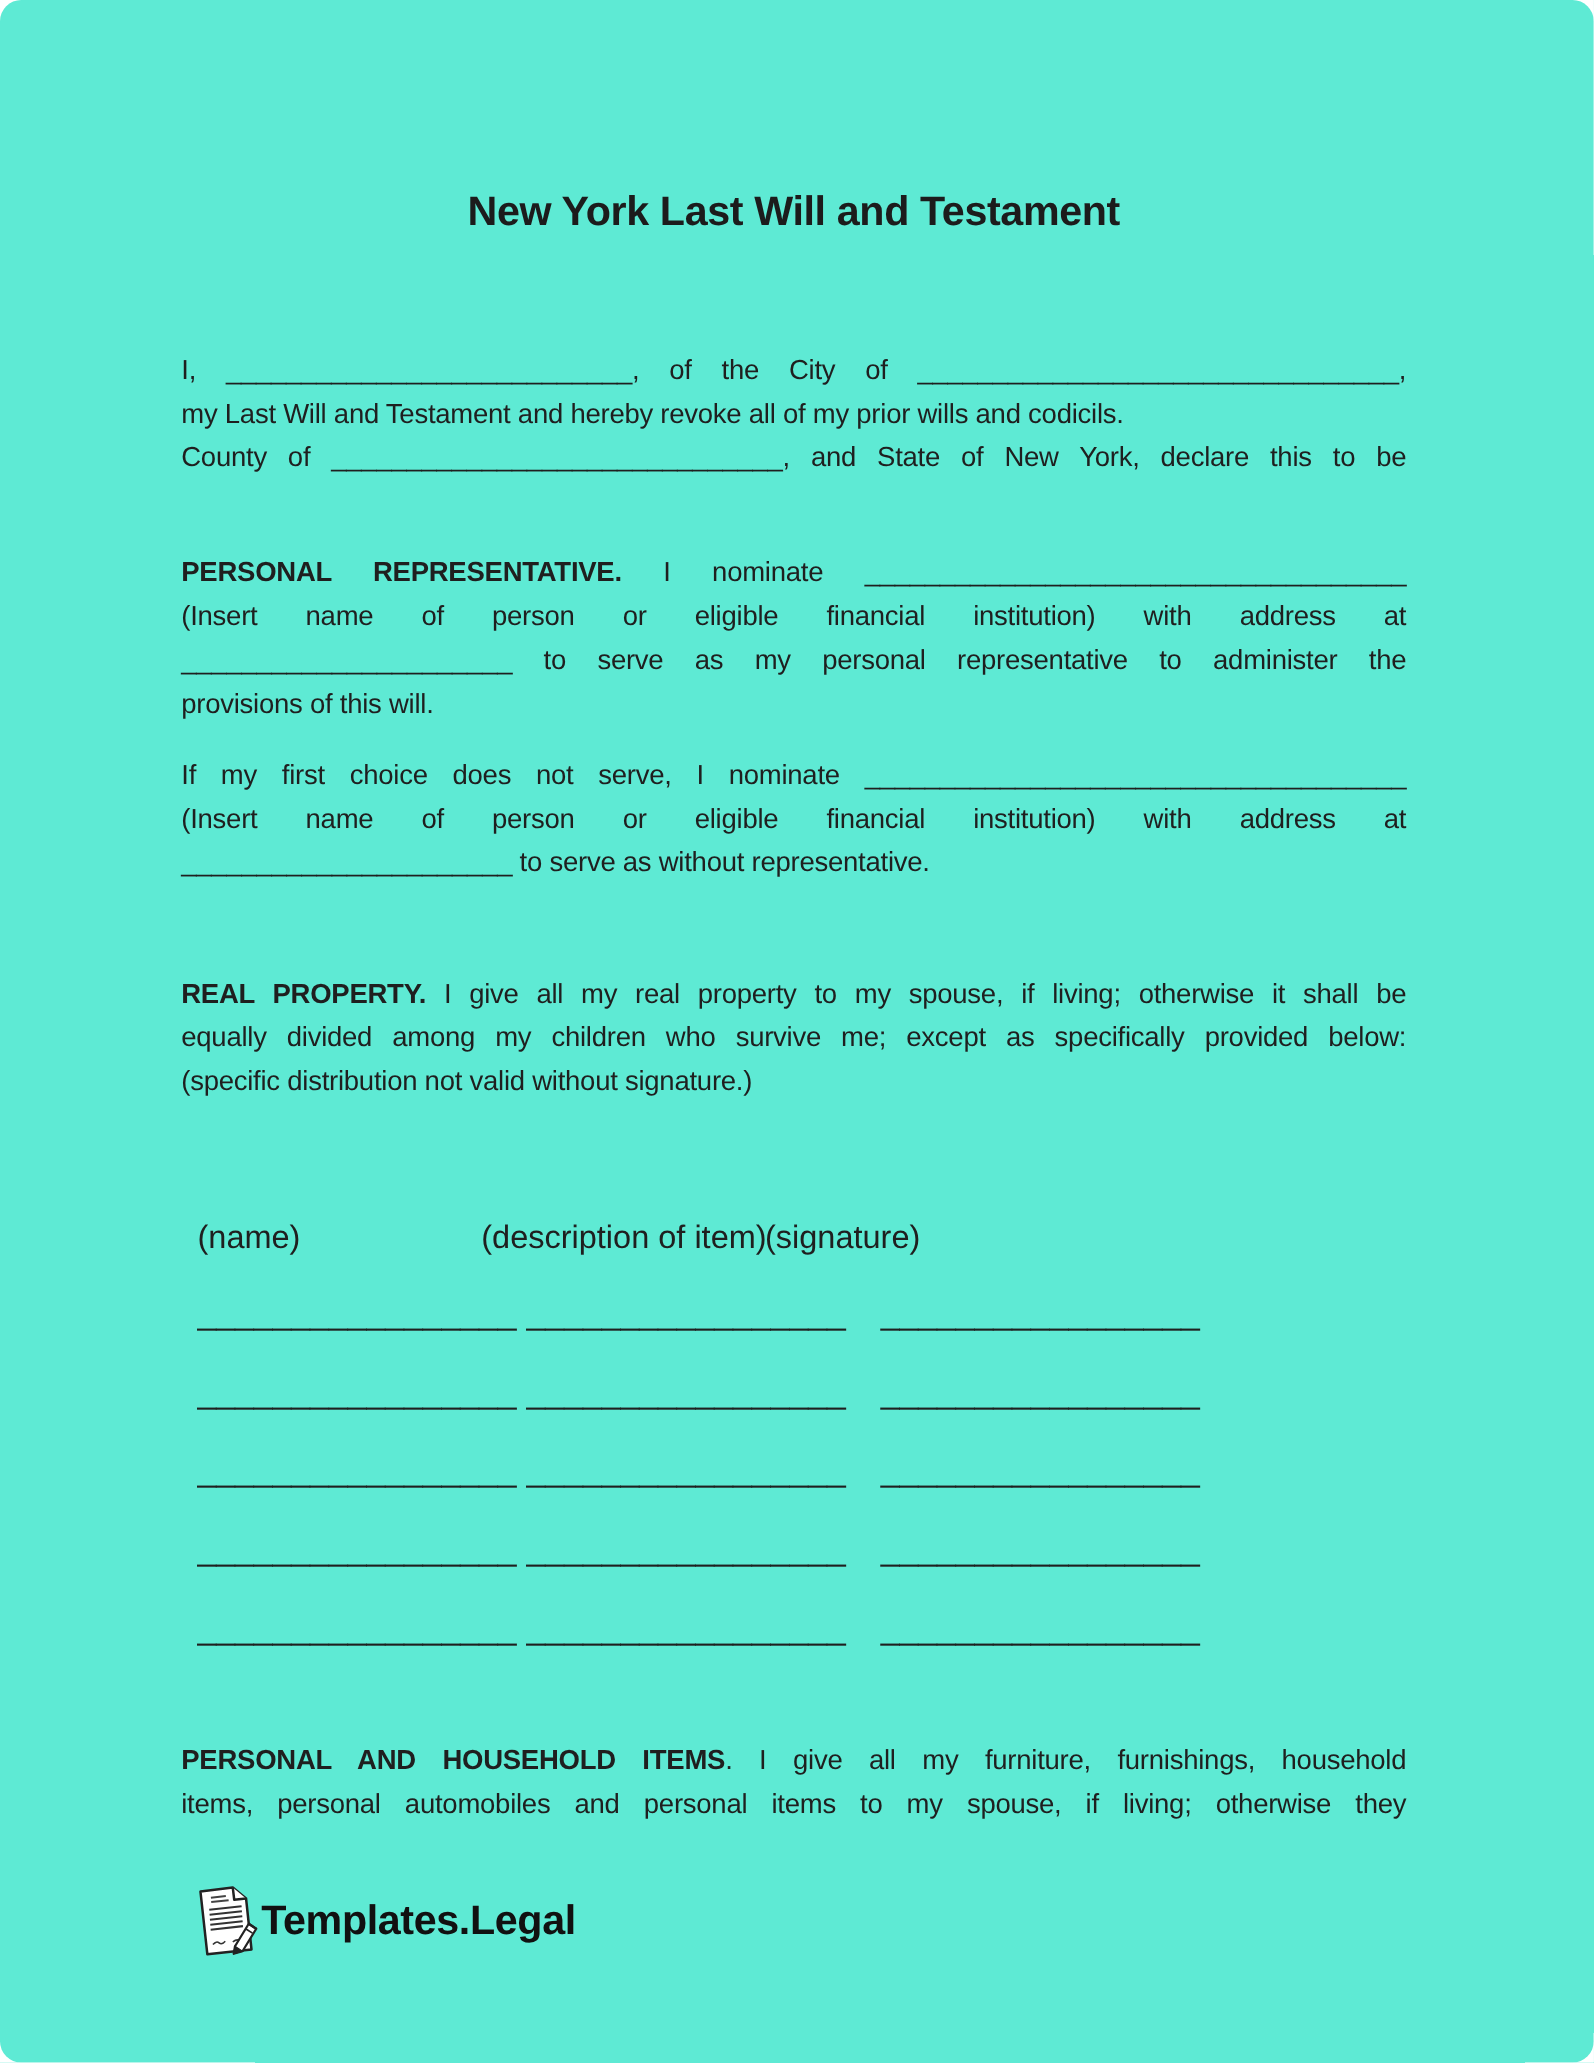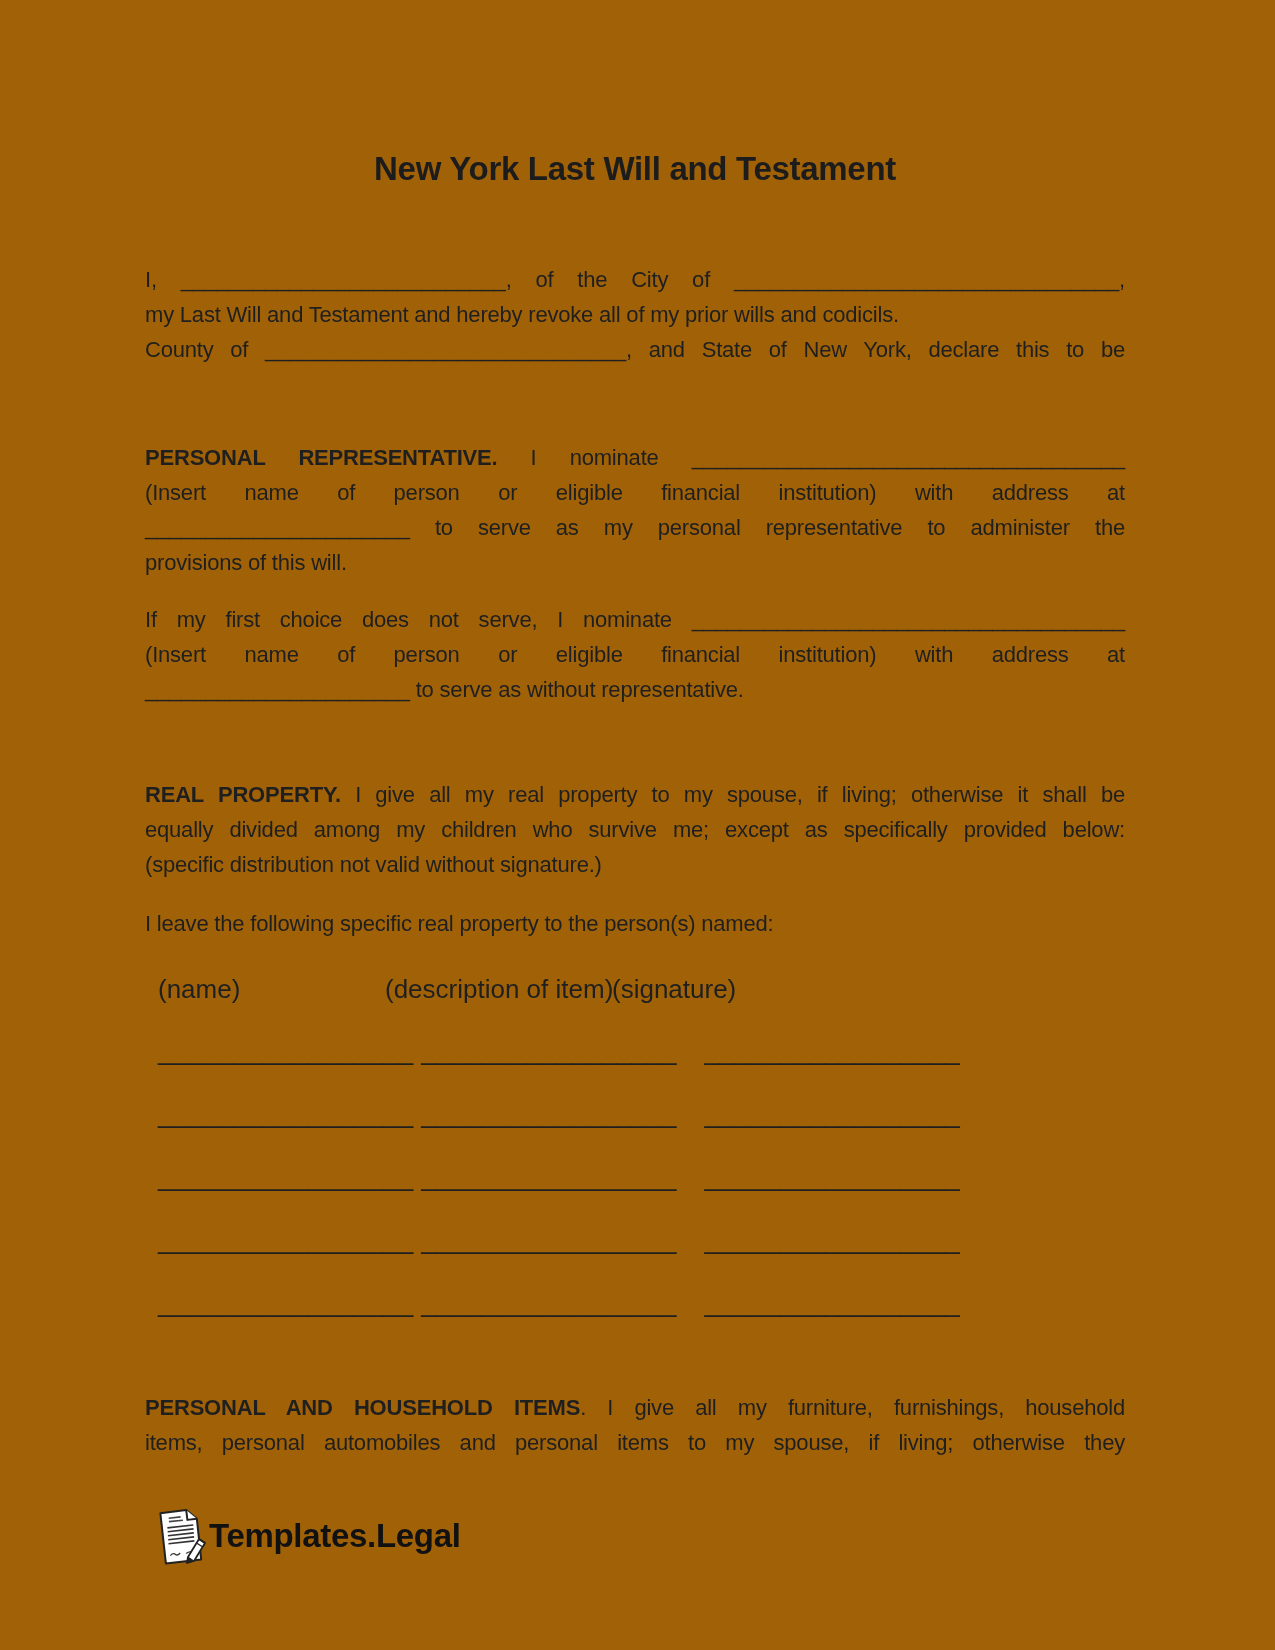--- a/index.html
+++ b/index.html
@@ -1,22 +1,23 @@
 <!DOCTYPE html>
 <html><head>
 <meta charset="utf-8">
 <style>
   html,body { margin:0; padding:0; background:#ffffff; }
   .page {
     position:relative;
     width:1275px; height:1650px;
-    background:#a16207;
+    background:#5eead4;
     font-family:"Liberation Sans", sans-serif;
     color:#1f1f1f;
     overflow:hidden;
+    border-radius:17px;
   }
   .block {
     position:absolute;
     left:145px; width:980px;
     font-size:22px; line-height:35px;
     letter-spacing:-0.2px;
   }
   .line { white-space:normal; }
   .line.just { text-align:justify; text-align-last:justify; }
   .line b { font-weight:bold; }
@@ -48,21 +49,21 @@
   }
   .doc-icon { display:block; }
 </style>
 </head>
 <body>
 
 <div class="page">
 
   <div class="title-block">New York Last Will and Testament</div>
 
-  <div class="block" style="top:262px;">
+  <div class="block" style="top:278px;">
       <div class="line just">I, ___________________________, of the City of ________________________________,</div>
       <div class="line">my Last Will and Testament and hereby revoke all of my prior wills and codicils.</div>
       <div class="line just">County of ______________________________, and State of New York, declare this to be</div>
     </div>
 
   <div class="block" style="top:440px;">
       <div class="line just"><b>PERSONAL REPRESENTATIVE.</b> I nominate ____________________________________</div>
       <div class="line just">(Insert name of person or eligible financial institution) with address at</div>
       <div class="line just">______________________ to serve as my personal representative to administer the</div>
       <div class="line">provisions of this will.</div>
@@ -73,21 +74,20 @@
       <div class="line just">(Insert name of person or eligible financial institution) with address at</div>
       <div class="line">______________________ to serve as without representative.</div>
     </div>
 
   <div class="block" style="top:777px;">
       <div class="line just"><b>REAL PROPERTY.</b> I give all my real property to my spouse, if living; otherwise it shall be</div>
       <div class="line just">equally divided among my children who survive me; except as specifically provided below:</div>
       <div class="line">(specific distribution not valid without signature.)</div>
     </div>
 
-  <div class="block" style="top:906px;">I leave the following specific real property to the person(s) named:</div>
 
   <div class="hdr-row">
     <span class="hdr-name">(name)</span>
     <span class="hdr-desc">(description of item)</span>
     <span class="hdr-sig">(signature)</span>
   </div>
 
   <div class="rows-block">
       <div class="blank-row"><span class="cell c1">_________________</span><span class="cell c2">_________________</span><span class="cell c3">_________________</span></div>
       <div class="blank-row"><span class="cell c1">_________________</span><span class="cell c2">_________________</span><span class="cell c3">_________________</span></div>

